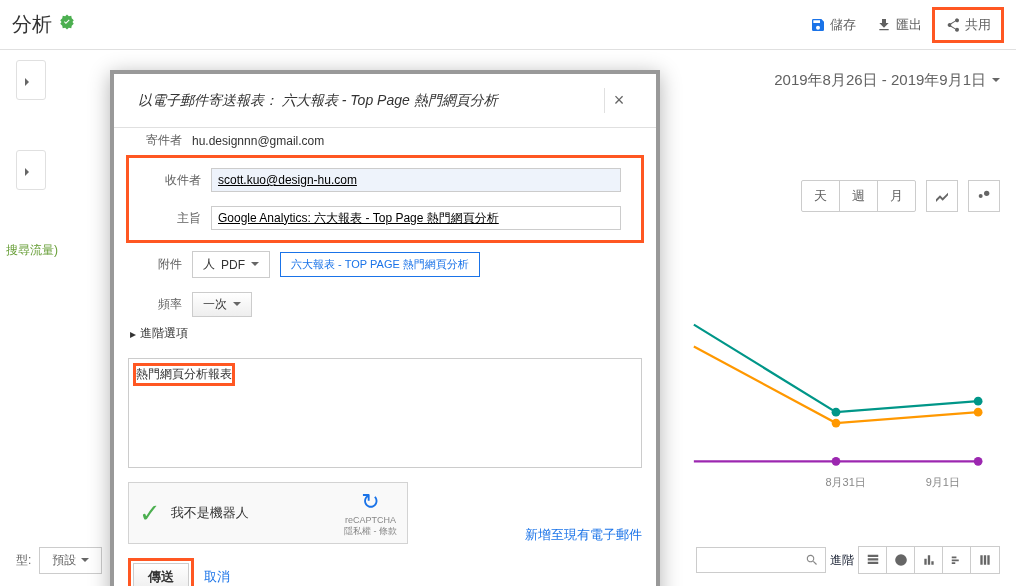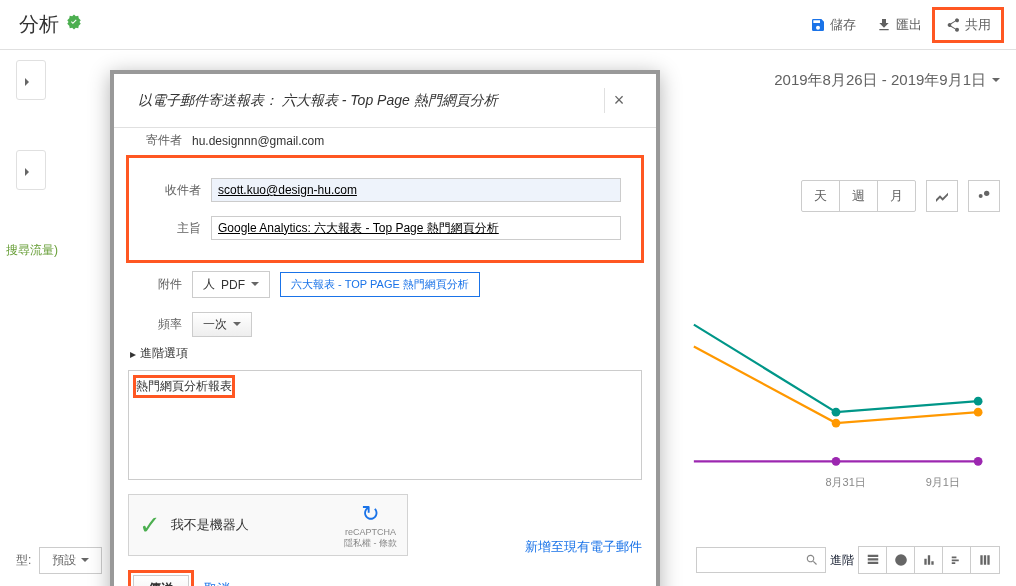--- a/index.html
+++ b/index.html
@@ -1,20 +1,20 @@
 <!DOCTYPE html>
 <html><head>
 <meta charset="utf-8">
 <style>
 * { box-sizing: border-box; margin: 0; padding: 0; }
 body { font-family: Arial, "Microsoft JhengHei", sans-serif; font-size: 13px; color: #333; background: #fff; width: 1016px; height: 586px; overflow: hidden; position: relative; }
 
 
 .header { display: flex; align-items: center; height: 50px; padding: 0 12px; border-bottom: 1px solid #e0e0e0; }
-.header-title { font-size: 20px; color: #333; margin-left: 7px; }
+.header-title { font-size: 20px; color: #333; }
 .verify-icon { color: #4caf50; margin-left: 6px; font-size: 18px; }
 .header-spacer { flex: 1; }
 .header-btn { display: inline-flex; align-items: center; gap: 4px; padding: 6px 10px; color: #616161; cursor: pointer; font-size: 13px; }
 .header-btn svg { width: 16px; height: 16px; fill: #616161; }
 .share-btn { border: 3px solid #ff5722; }
 
 
 .topbar { display: flex; align-items: center; padding: 10px 16px; gap: 8px; }
 .small-panel { width: 30px; height: 40px; border: 1px solid #e0e0e0; border-radius: 3px; display: flex; align-items: center; justify-content: center; color: #bbb; }
 .date-range { margin-left: auto; font-size: 15px; color: #616161; display: flex; align-items: center; gap: 6px; }
@@ -45,29 +45,29 @@
 .modal { position: absolute; left: 110px; top: 70px; width: 550px; background: #fff; border: 4px solid #999; box-shadow: 0 4px 20px rgba(0,0,0,0.3); }
 .modal-header { display: flex; align-items: center; padding: 14px 24px; border-bottom: 1px solid #e0e0e0; font-style: italic; }
 .modal-title { font-size: 14px; color: #333; }
 .modal-close { margin-left: auto; font-size: 18px; cursor: pointer; color: #666; padding: 2px 8px; border-left: 1px solid #e0e0e0; }
 
 .form-row { display: flex; align-items: center; padding: 4px 16px; gap: 10px; position: relative; }
 .form-label { width: 52px; text-align: right; font-size: 12px; color: #616161; }
 .form-value { font-size: 12px; color: #333; }
 .form-input { flex: 1; border: 1px solid #ccc; padding: 4px 6px; font-size: 12px; background: #eef3fb; text-decoration: underline; }
 .form-input.white { background: #fff; }
-.highlight-box { border: 3px solid #ff5722; margin: 2px 12px; padding: 16px 4px; }
+.highlight-box { border: 3px solid #ff5722; margin: 2px 12px; padding: 6px 4px; }
 
 .pdf-btn { border: 1px solid #ccc; padding: 4px 10px; font-size: 12px; display: flex; align-items: center; gap: 6px; cursor: pointer; }
 .attach-badge { border: 1px solid #1a73e8; color: #1a73e8; padding: 4px 10px; font-size: 11px; }
 .freq-select { border: 1px solid #ccc; padding: 3px 10px; font-size: 12px; display: flex; align-items: center; gap: 6px; background: linear-gradient(#fff,#eee); }
 
 .advanced { padding: 4px 16px; font-size: 12px; color: #333; display: flex; align-items: center; gap: 4px; }
 .msg-highlight { border: 3px solid #ff5722; display: inline-block; padding: 0; font-size: 12px; margin: 0 0 0 12px; }
-.msg-area { margin: 4px 14px 6px 14px; border: 1px solid #ccc; height: 110px; padding: 4px; font-size: 12px; }
+.msg-area { margin: 12px 14px 6px 14px; border: 1px solid #ccc; height: 110px; padding: 4px; font-size: 12px; }
 
 .modal-footer { display: flex; align-items: flex-end; padding: 8px 14px 14px; gap: 12px; }
 .recaptcha { border: 1px solid #d3d3d3; background: #f9f9f9; width: 280px; height: 62px; display: flex; align-items: center; padding: 0 10px; gap: 10px; position: relative; }
 .recaptcha-check { color: #4caf50; font-size: 26px; }
 .recaptcha-text { font-size: 13px; color: #333; }
 .recaptcha-right { margin-left: auto; text-align: center; font-size: 9px; color: #888; }
 .recaptcha-logo { font-size: 22px; color: #1a73e8; }
 .add-link { color: #1a73e8; font-size: 13px; margin-left: auto; cursor: pointer; }
 
 .send-row { display: flex; align-items: center; padding: 0 14px 14px; gap: 10px; }

